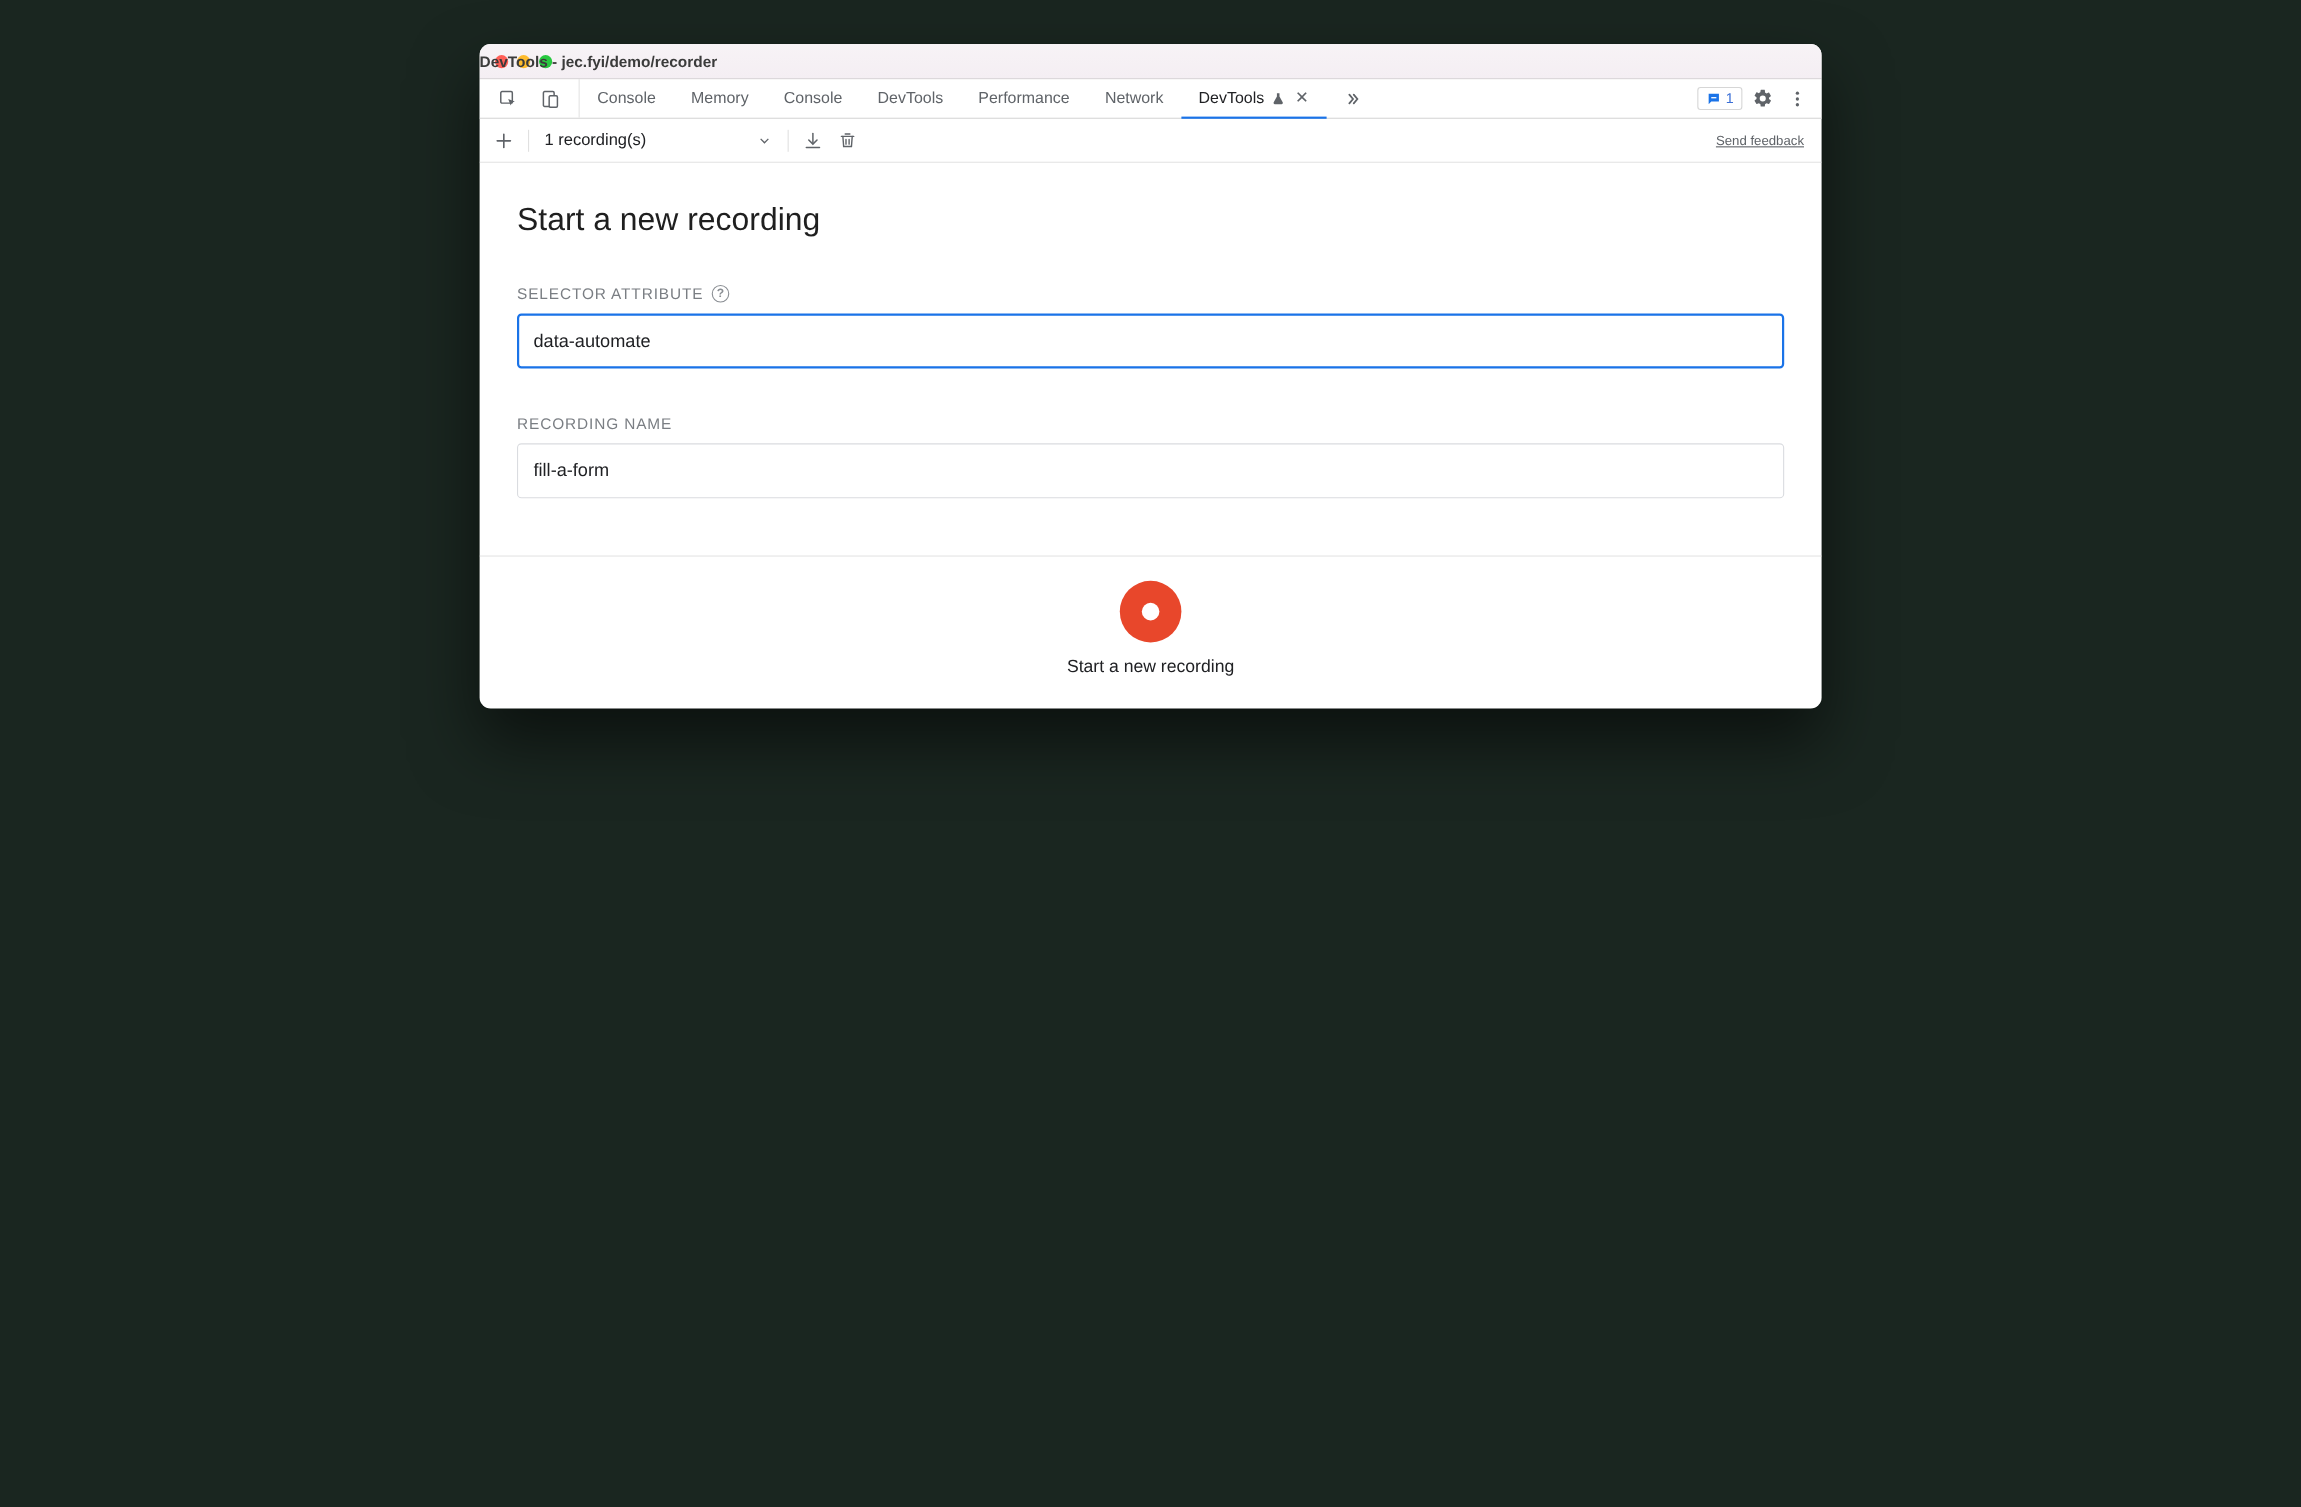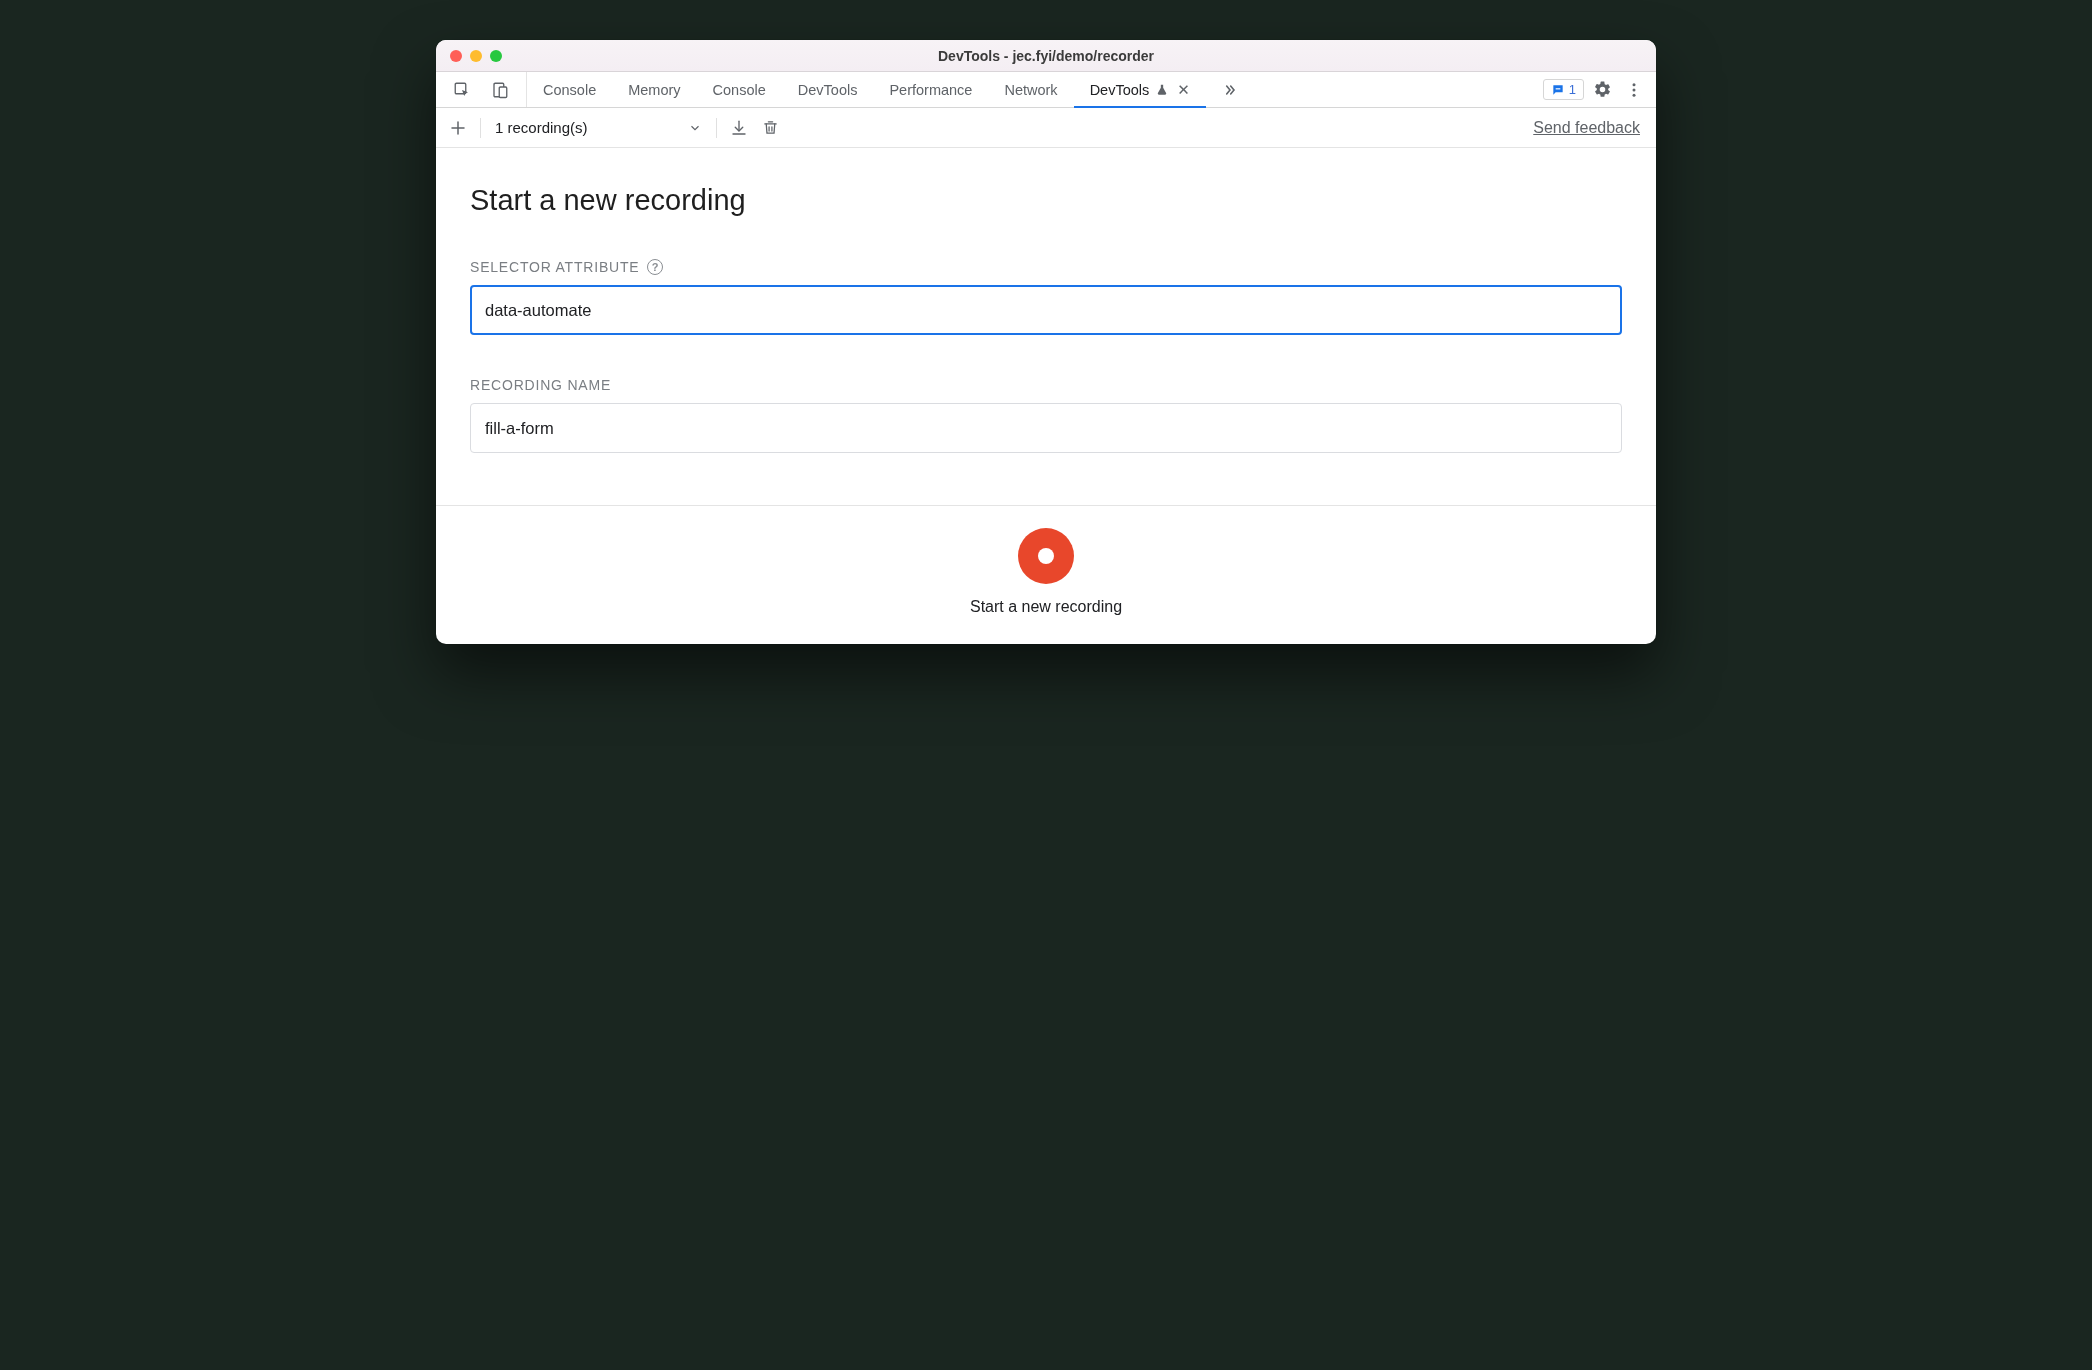--- a/index.html
+++ b/index.html
@@ -37,21 +37,21 @@
   }
   .traffic .dot {
     width: 12px; height: 12px; border-radius: 50%;
   }
   .dot.red { background: #ff5f57; }
   .dot.yellow { background: #febc2e; }
   .dot.green { background: #28c840; }
   .titlebar-title {
     position: absolute;
     left: 0; right: 0;
-    text-align: center;
+    text-align: left;
     font-size: 14px;
     font-weight: 600;
     color: #3b3b3b;
     pointer-events: none;
   }
   
   .tabstrip {
     height: 36px;
     border-bottom: 1px solid #d6d6d6;
     display: flex;
@@ -153,21 +153,21 @@
     align-items: center;
     gap: 100px;
     padding: 0 6px;
     cursor: pointer;
   }
   .chevron-down {
     color: #5f6368;
   }
   .toolbar .spacer { flex: 1; }
   .send-feedback {
-    font-size: 16px;
+    font-size: 12px;
     color: #5f6368;
     text-decoration: underline;
     cursor: pointer;
     padding-right: 8px;
   }
   
   .main {
     flex: 1;
     padding: 36px 34px 10px 34px;
     overflow: auto;

